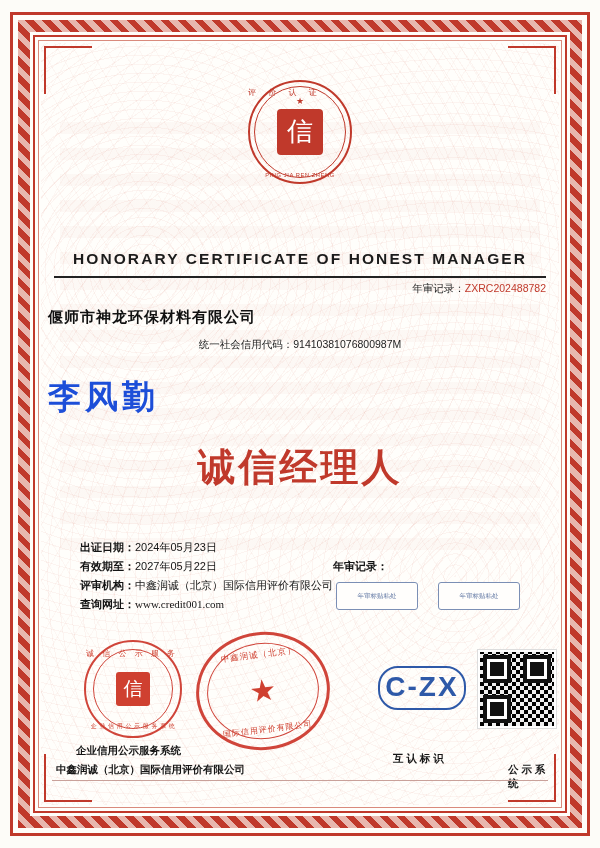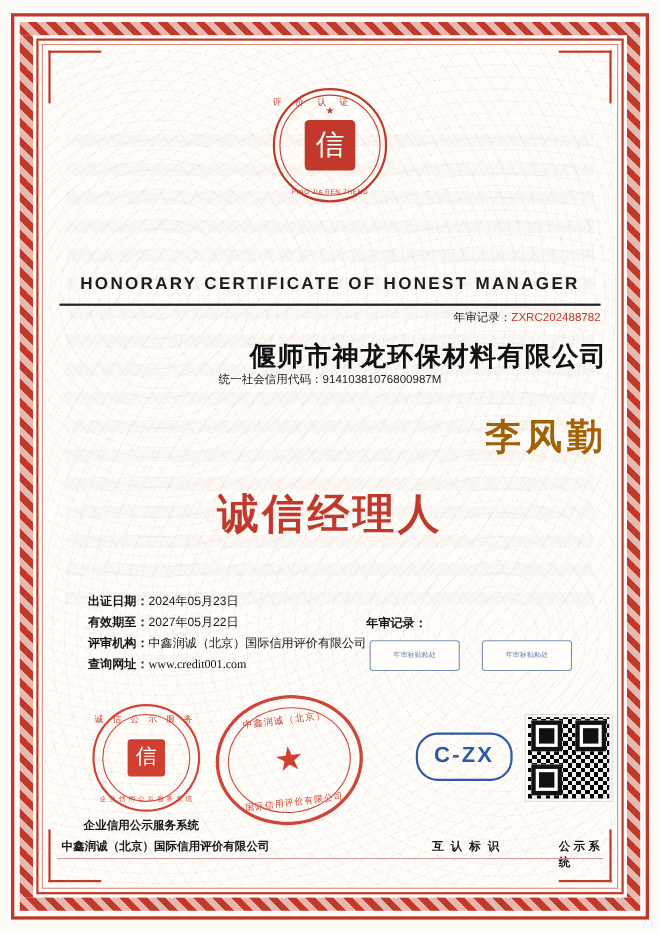--- a/index.html
+++ b/index.html
@@ -169,42 +169,42 @@
     right: 6px; top: 232px;
     font-size: 10.5px;
     color: #1d1d1d;
     font-family: "Liberation Sans", sans-serif;
   }
   .cred-no .val { color: #c0392b; }
 
   .company {
     position: absolute;
     left: 0; right: 0; top: 258px;
-    text-align: right;
-    font-size: 24px;
+    text-align: left;
+    font-size: 15px;
     font-weight: bold;
     color: #111;
     font-family: "DejaVu Serif", serif;
     letter-spacing: 1px;
   }
   .uscc {
     position: absolute;
     left: 0; right: 0; top: 288px;
     text-align: center;
     font-size: 10.5px;
     color: #222;
     font-family: "Liberation Sans", sans-serif;
   }
   .person {
     position: absolute;
     left: 0; right: 0; top: 325px;
-    text-align: right;
+    text-align: left;
     font-size: 33px;
     font-weight: bold;
-    color: #a16207;
+    color: #1d4ed8;
     font-family: "DejaVu Serif", serif;
     letter-spacing: 4px;
   }
   .award {
     position: absolute;
     left: 0; right: 0; top: 392px;
     text-align: center;
     font-size: 38px;
     font-weight: bold;
     color: #c0392b;
@@ -323,21 +323,21 @@
     font-family: "Liberation Sans", sans-serif;
   }
 
   .mutual-logo {
     position: absolute;
     left: 330px; top: 26px;
     width: 84px; height: 40px;
     border: 2px solid #2e59a8;
     border-radius: 20px;
     color: #2e59a8;
-    font-size: 20px;
+    font-size: 28px;
     font-weight: bold;
     text-align: center;
     line-height: 38px;
     letter-spacing: 2px;
     font-family: "Liberation Sans", sans-serif;
   }
   .qr {
     position: absolute;
     left: 430px; top: 10px;
     width: 74px; height: 74px;
@@ -370,23 +370,22 @@
   }
   .cap-1 {
     position: absolute; left: 28px; top: 0;
     font-weight: bold;
   }
   .cap-2 {
     position: absolute; left: 8px; top: 19px;
     font-weight: bold;
   }
   .cap-3 {
-    position: absolute; left: 345px; top: 19px;
-    font-weight: bold;
-    font-family: Liberation Mono, monospace;
+    position: absolute; left: 345px; top: 8px;
+    font-weight: bold;
   }
   .cap-4 {
     position: absolute; left: 460px; top: 19px;
     font-weight: bold;
   }
 
   .footer-rule {
     position: absolute;
     left: 4px; right: 4px; top: 730px;
     height: 1px;

